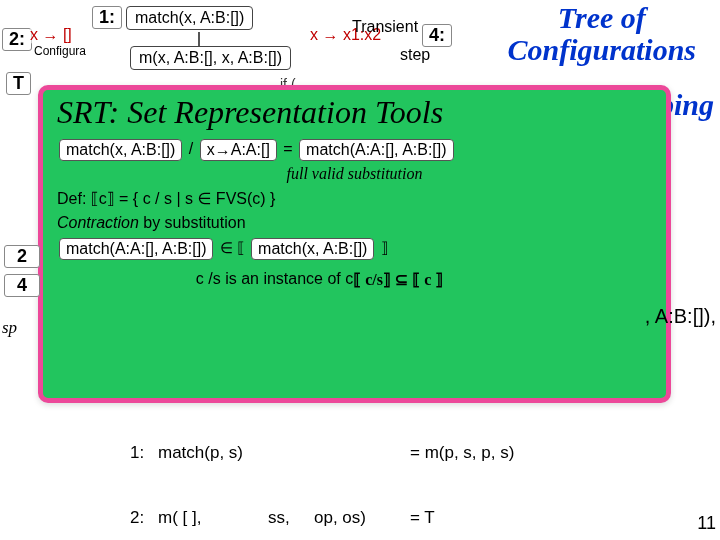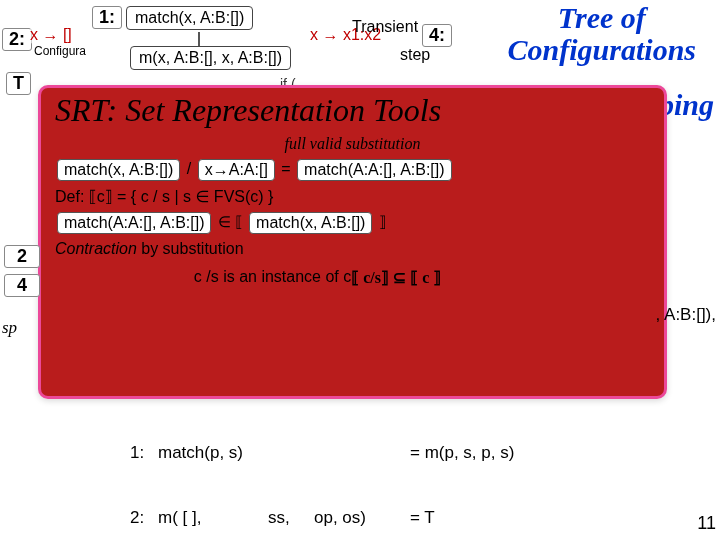--- a/index.html
+++ b/index.html
@@ -58,22 +58,22 @@
     padding: 2px 8px;
     color: #a00000;
     background: rgba(255,255,255,0.6);
   }
   .panel-srt {
     position: absolute;
     left: 38px;
     top: 85px;
     width: 595px;
     height: 294px;
-    background: #b91c1c;
-    border: 3px solid #ec4899;
+    background: #22c55e;
+    border: 5px solid #ec4899;
     border-radius: 10px;
     box-shadow: 0 2px 6px rgba(0,0,0,0.15);
     padding: 4px 14px 10px 14px;
     font-family: Arial, sans-serif;
   }
   .panel-srt h1 {
     margin: 0 0 8px 0;
     font-family: "Times New Roman", serif;
     font-style: italic;
     font-weight: normal;
@@ -131,21 +131,21 @@
     font-size: 30px;
     font-weight: bold;
     color: #0033cc;
     text-align: center;
   }
   .trailing {
     position: absolute;
     right: 4px;
     top: 305px;
     font-family: Arial, sans-serif;
-    font-size: 17px;
+    font-size: 20px;
     color: #000;
   }
   .code-block {
     position: absolute;
     left: 130px;
     top: 398px;
     font-family: Arial, sans-serif;
     font-size: 17px;
     line-height: 1.28;
     color: #000;
@@ -229,44 +229,44 @@
   <div style="position:absolute; left:352px; top:18px; font-family:Arial; font-size:16px;">Transient</div>
   <div class="num-badge" style="left:422px; top:24px;">4:</div>
   <div style="position:absolute; left:400px; top:46px; font-family:Arial; font-size:16px;">step</div>
   <div style="position:absolute; left:280px; top:76px; font-family:Arial; font-size:14px; color:#333;">if (...</div>
 
   <div class="big-ping">ping</div>
 
   <div class="panel-srt">
     <h1>SRT: Set Representation Tools</h1>
 
-    <div class="line" style="text-align:center; margin-top:-2px;">
-      <span class="small-ital">full valid substitution</span>
-    </div>
     <div class="line">
       <span class="chip">match(x, A:B:[])</span>
       <span>/</span>
       <span class="chip">x→A:A:[]</span>
       <span>=</span>
       <span class="chip">match(A:A:[], A:B:[])</span>
     </div>
+    <div class="line" style="text-align:center; margin-top:-2px;">
+      <span class="small-ital">full valid substitution</span>
+    </div>
 
     <div class="line">
       <span>Def: ⟦c⟧ = { c / s | s ∈ FVS(c) }</span>
+    </div>
+
+    <div class="line">
+      <span class="contraction">Contraction</span><span> by substitution</span>
     </div>
 
     <div class="line">
       <span class="chip">match(A:A:[], A:B:[])</span>
       <span class="set-note">∈ ⟦</span>
       <span class="chip">match(x, A:B:[])</span>
       <span class="set-note">⟧</span>
-    </div>
-
-    <div class="line">
-      <span class="contraction">Contraction</span><span> by substitution</span>
     </div>
 
 
     <div class="line" style="display:flex; justify-content:center; margin-top:10px;">
       <span>c /s is an instance of c</span>
       <span class="lb" style="padding-right:70px;">⟦ c/s⟧ ⊆ ⟦ c ⟧</span>
     </div>
   </div>
 
   <div class="left-nums">

